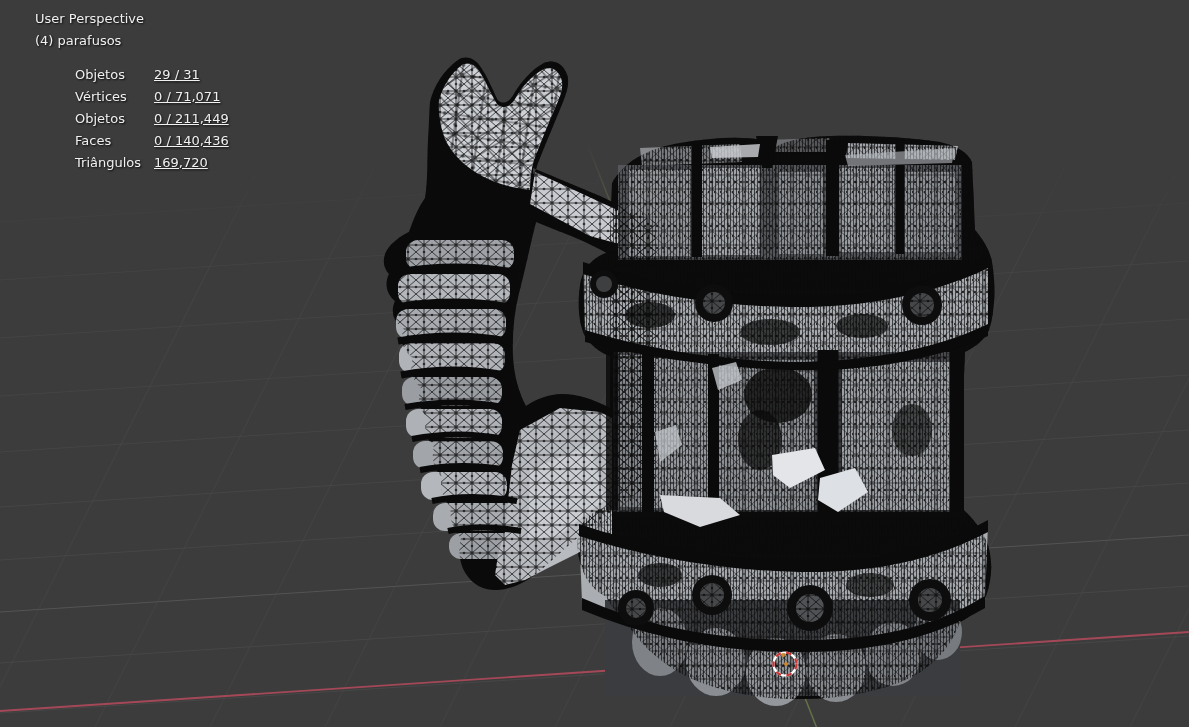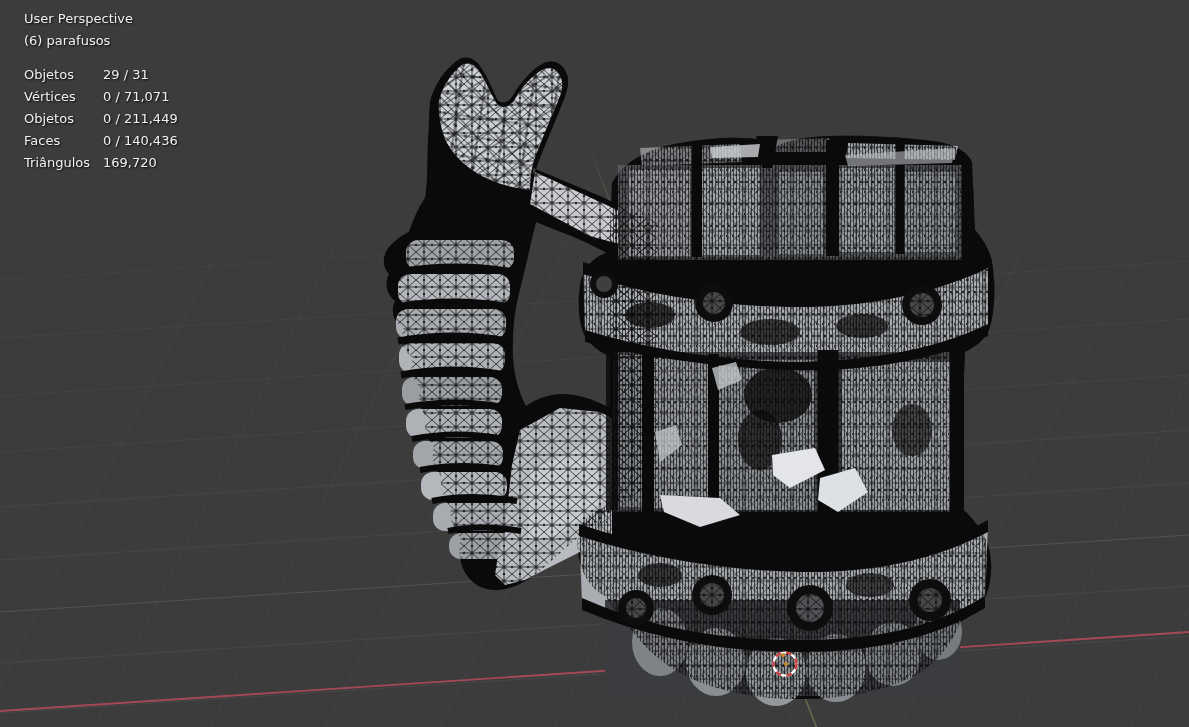--- a/index.html
+++ b/index.html
@@ -5,27 +5,27 @@
   :root{
     --background:#3c3c3c; --grid-line:#4a4a4a; --grid-line-bright:#585858;
     --axis-x:#b04a5c; --axis-y:#6e7e4e; --text:#f0f0f0;
     --wire-black:#0a0a0a; --surface-light:#c7c9ce; --surface-white:#e3e5e9;
     --cursor-red:#cc3333; --cursor-white:#ffffff; --origin-orange:#d08a2e;
   }
   html,body{margin:0;padding:0;background:var(--background);}
   #viewport{position:relative;width:1189px;height:727px;overflow:hidden;
     background:var(--background);font-family:"DejaVu Sans","Liberation Sans",sans-serif;}
   #scene{position:absolute;left:0;top:0;}
-  #overlay{position:absolute;left:24px;top:8px;color:var(--text);
+  #overlay{position:absolute;left:35px;top:8px;color:var(--text);
     font-size:13px;line-height:22px;text-shadow:1px 1px 2px rgba(0,0,0,.85);}
   .hline{white-space:pre;}
-  #stats{margin-top:12px;}
+  #stats{margin-top:12px;margin-left:40px;}
   .srow{display:flex;}
   .slabel{width:79px;}
-  .sval{white-space:pre;}
+  .sval{white-space:pre;text-decoration:underline;}
 </style>
 </head>
 <body>
 
 <div id="viewport">
 <svg id="scene" width="1189" height="727" viewBox="0 0 1189 727">
   <defs>
 
     <pattern id="tri" width="16" height="14" patternUnits="userSpaceOnUse">
       <path d="M0 0L16 14M16 0L0 14M0 7H16M8 0V14" stroke="#0a0a0a" stroke-width="1" fill="none" opacity=".9"></path>
@@ -301,21 +301,21 @@
   <g>
     <circle cx="785" cy="664" r="11.5" fill="none" stroke="var(--cursor-white)" stroke-width="2.2"></circle>
     <circle cx="785" cy="664" r="11.5" fill="none" stroke="var(--cursor-red)" stroke-width="2.2" stroke-dasharray="5.5 5.5"></circle>
     <circle cx="783" cy="655" r="2" fill="var(--origin-orange)"></circle>
     <circle cx="786" cy="664" r="2" fill="var(--origin-orange)"></circle>
   </g>
 </svg>
 
 <div id="overlay">
   <div class="hline">User Perspective</div>
-  <div class="hline">(6) parafusos</div>
+  <div class="hline">(4) parafusos</div>
   <div id="stats">
     <div class="srow">
       <span class="slabel">Objetos</span>
       <span class="sval">29 / 31</span>
     </div>
     <div class="srow">
       <span class="slabel">Vértices</span>
       <span class="sval">0 / 71,071</span>
     </div>
     <div class="srow">

